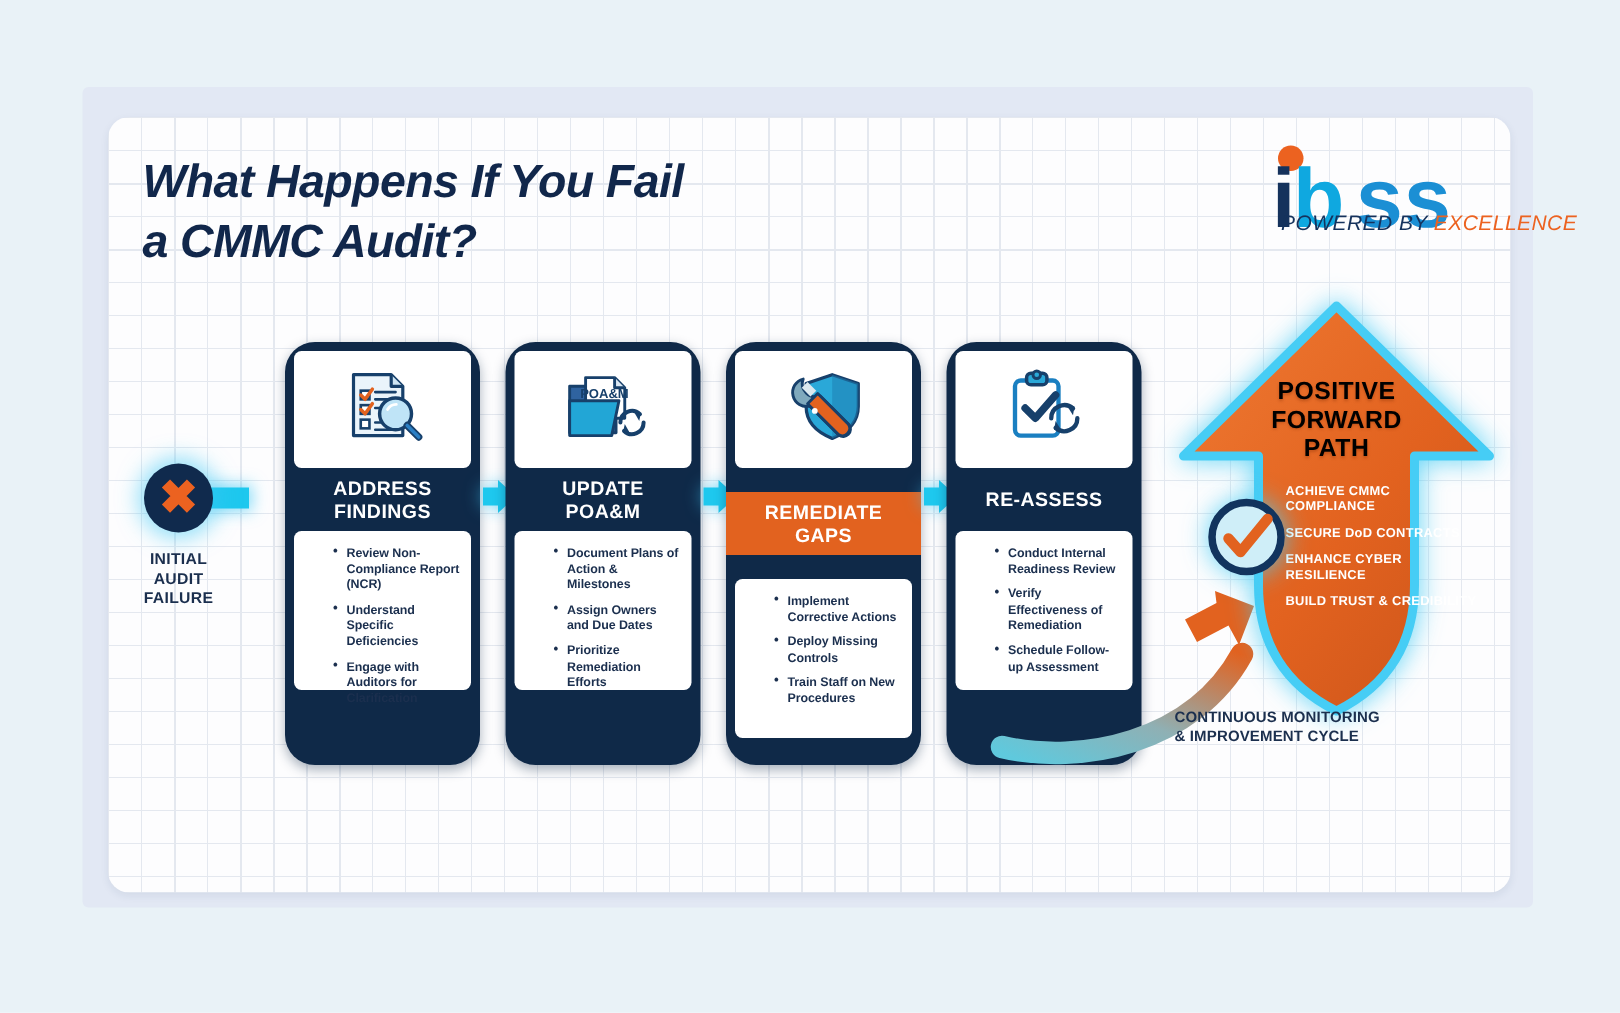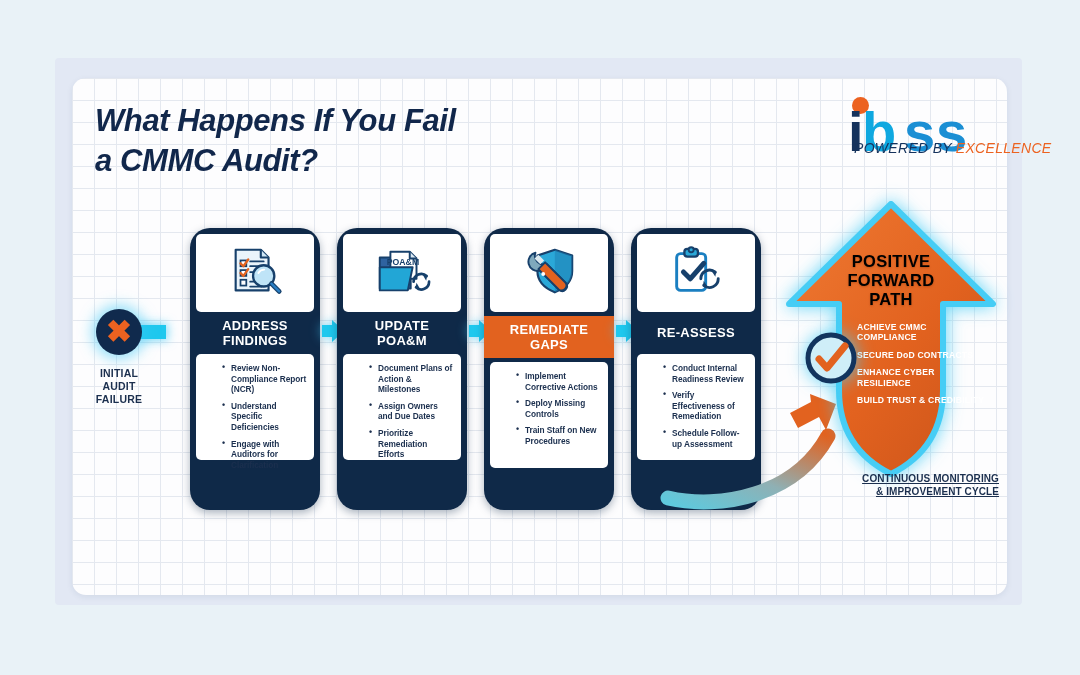--- a/index.html
+++ b/index.html
@@ -103,21 +103,21 @@
     height: 78px; background: #ffffff; border-radius: 5px;
     display: flex; align-items: center; justify-content: center;
   }
   .card-head {
     height: 42px; display: flex; align-items: center; justify-content: center;
     text-align: center; color: #ffffff;
     font-size: 13px; font-weight: bold; line-height: 1.18;
     letter-spacing: .3px;
   }
   .card-head.highlight {
-    background: #e2621f; margin: 4px -6px; border-radius: 0;
+    background: #e2621f; margin: 16px -6px; border-radius: 0;
   }
   .card-body {
     height: 106px; background: #ffffff; border-radius: 5px;
     padding: 9px 7px 0 26px;
   }
   .card-body ul { list-style: none; }
   .card-body li {
     position: relative; padding-left: 9px;
     font-size: 8.3px; font-weight: bold; color: #1b2f4e;
     line-height: 1.28; margin-bottom: 6px; letter-spacing: -.05px;
@@ -150,22 +150,22 @@
     position: absolute; left: 74px; top: 122px; width: 128px;
     list-style: none;
   }
   #pfp-list li {
     color: #ffffff; font-size: 8.6px; font-weight: bold;
     line-height: 1.22; margin-bottom: 7px; letter-spacing: .2px;
   }
   #check-badge { position: absolute; left: 20px; top: 130px; }
   #pfp-caption {
     position: absolute; left: 783px; top: 472px; width: 216px;
-    text-align: right; font-size: 10px; font-weight: bold;
-    color: #1b2f4e; line-height: 1.3; letter-spacing: .1px; text-decoration: underline;
+    text-align: left; font-size: 10px; font-weight: bold;
+    color: #1b2f4e; line-height: 1.3; letter-spacing: .1px;
   }
 
   
   #feedback { position: absolute; left: 660px; top: 370px; width: 220px; height: 140px; }
 </style>
 </head>
 <body>
 
 <div id="outer-frame"></div>
 <div id="canvas"></div>

